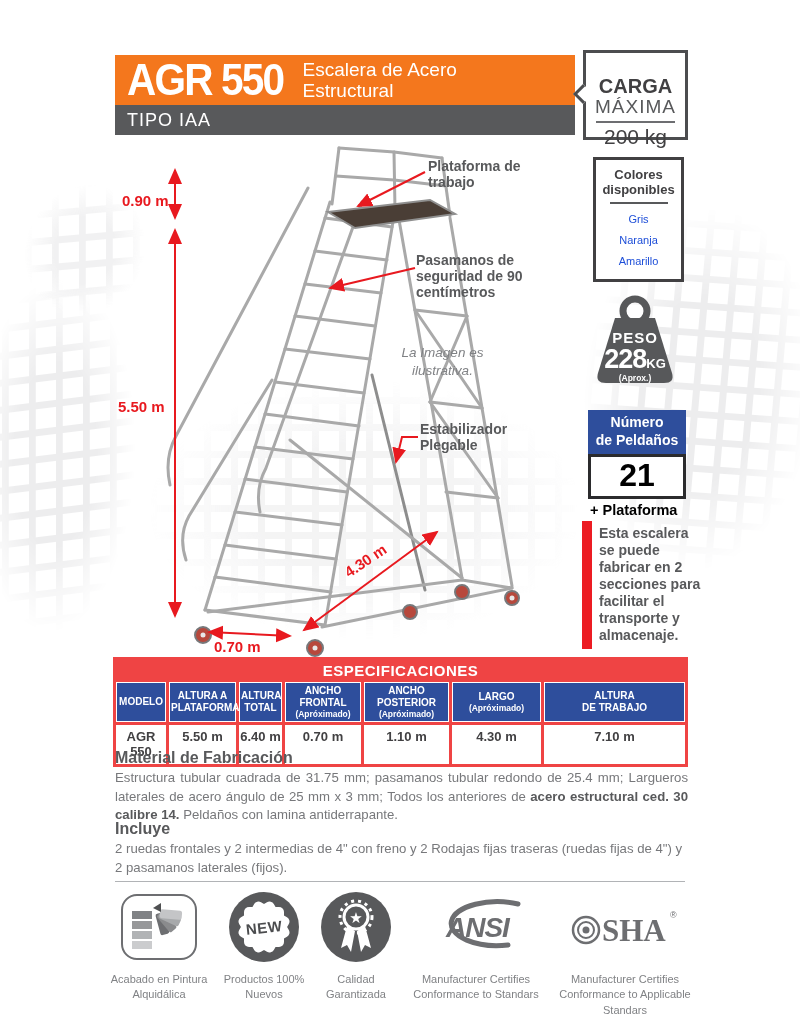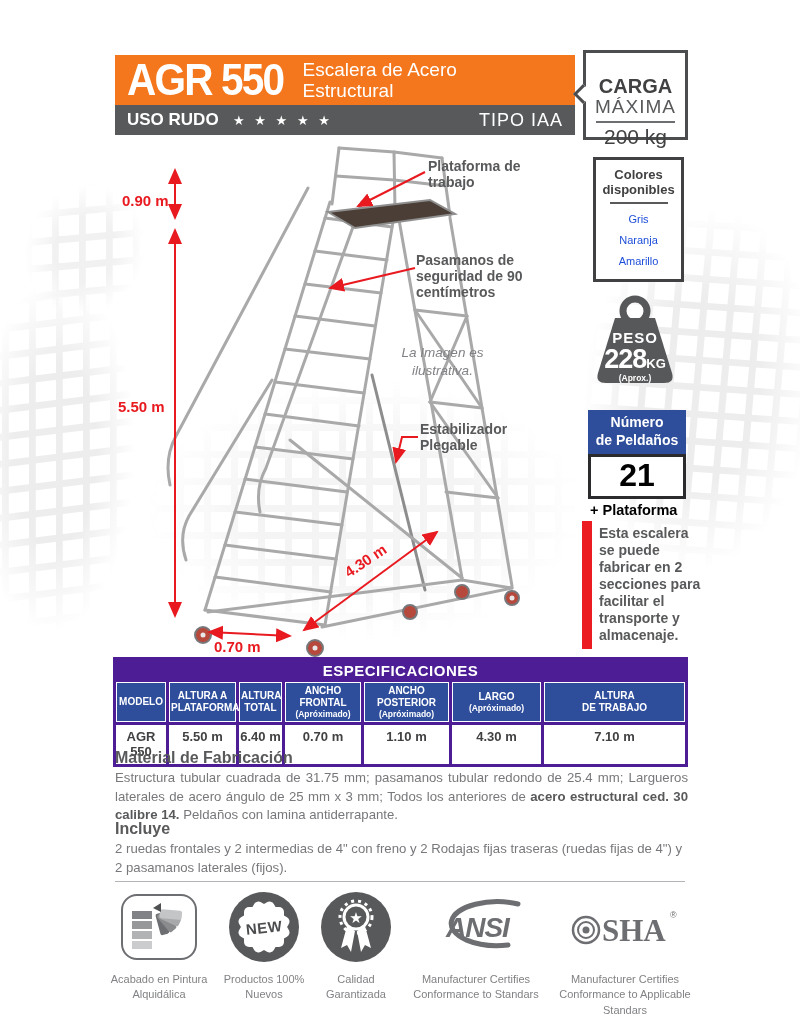--- a/index.html
+++ b/index.html
@@ -84,21 +84,21 @@
 
   
   .diagram { position:absolute; left:110px; top:140px; width:470px; height:520px; z-index:1; }
   .diagram svg { position:absolute; left:0; top:0; }
   .dim { position:absolute; color:#e8191f; font-size:15px; font-weight:800; white-space:nowrap; }
   .ann { position:absolute; color:#58595b; font-size:14px; font-weight:800; line-height:1.15; }
   .disclaimer { position:absolute; left:280px; top:204px; width:105px; text-align:center;
     font-style:italic; font-size:13.5px; color:#808285; line-height:1.3; }
 
   
-  .spec-wrap { position:absolute; left:113px; top:657px; width:575px; background:#4c1d95; padding:3px; z-index:2; }
+  .spec-wrap { position:absolute; left:113px; top:657px; width:575px; background:#ef4444; padding:3px; z-index:2; }
   .spec-title { color:#fff; text-align:center; font-size:15px; font-weight:800; letter-spacing:.5px; padding:2px 0 3px 0; }
   .spec-grid { display:grid; grid-template-columns:50px 67px 43px 76px 85px 89px 1fr; gap:3px; }
   .spec-h {
     background:#2e4e9c; border:1px solid #fff; color:#fff; text-align:center;
     display:flex; flex-direction:column; justify-content:center; min-height:36px; padding:2px 1px;
   }
   .spec-h span { display:block; font-size:10px; font-weight:800; line-height:1.2; }
   .spec-h span.small { font-size:8.5px; }
   .spec-v {
     background:#fff; border:1px solid #fff; color:#414042; font-size:13px; font-weight:800;
@@ -143,24 +143,20 @@
   <div class="mosaic m-center"></div>
 
   <div class="band-orange">
     <div class="model-name">AGR 550</div>
     <div class="subtitle">
       <div>Escalera de Acero</div>
       <div>Estructural</div>
     </div>
   </div>
   <div class="band-gray">
-    <div>
-      <span class="uso">USO RUDO</span>
-      <span class="stars">★ ★ ★ ★ ★</span>
-    </div>
     <span class="tipo">TIPO IAA</span>
   </div>
 
   <div class="carga-box">
     <div class="carga-notch"></div>
     <div class="carga-l1">CARGA</div>
     <div class="carga-l2">MÁXIMA</div>
     <div class="carga-div"></div>
     <div class="carga-val">200 kg</div>
   </div>

